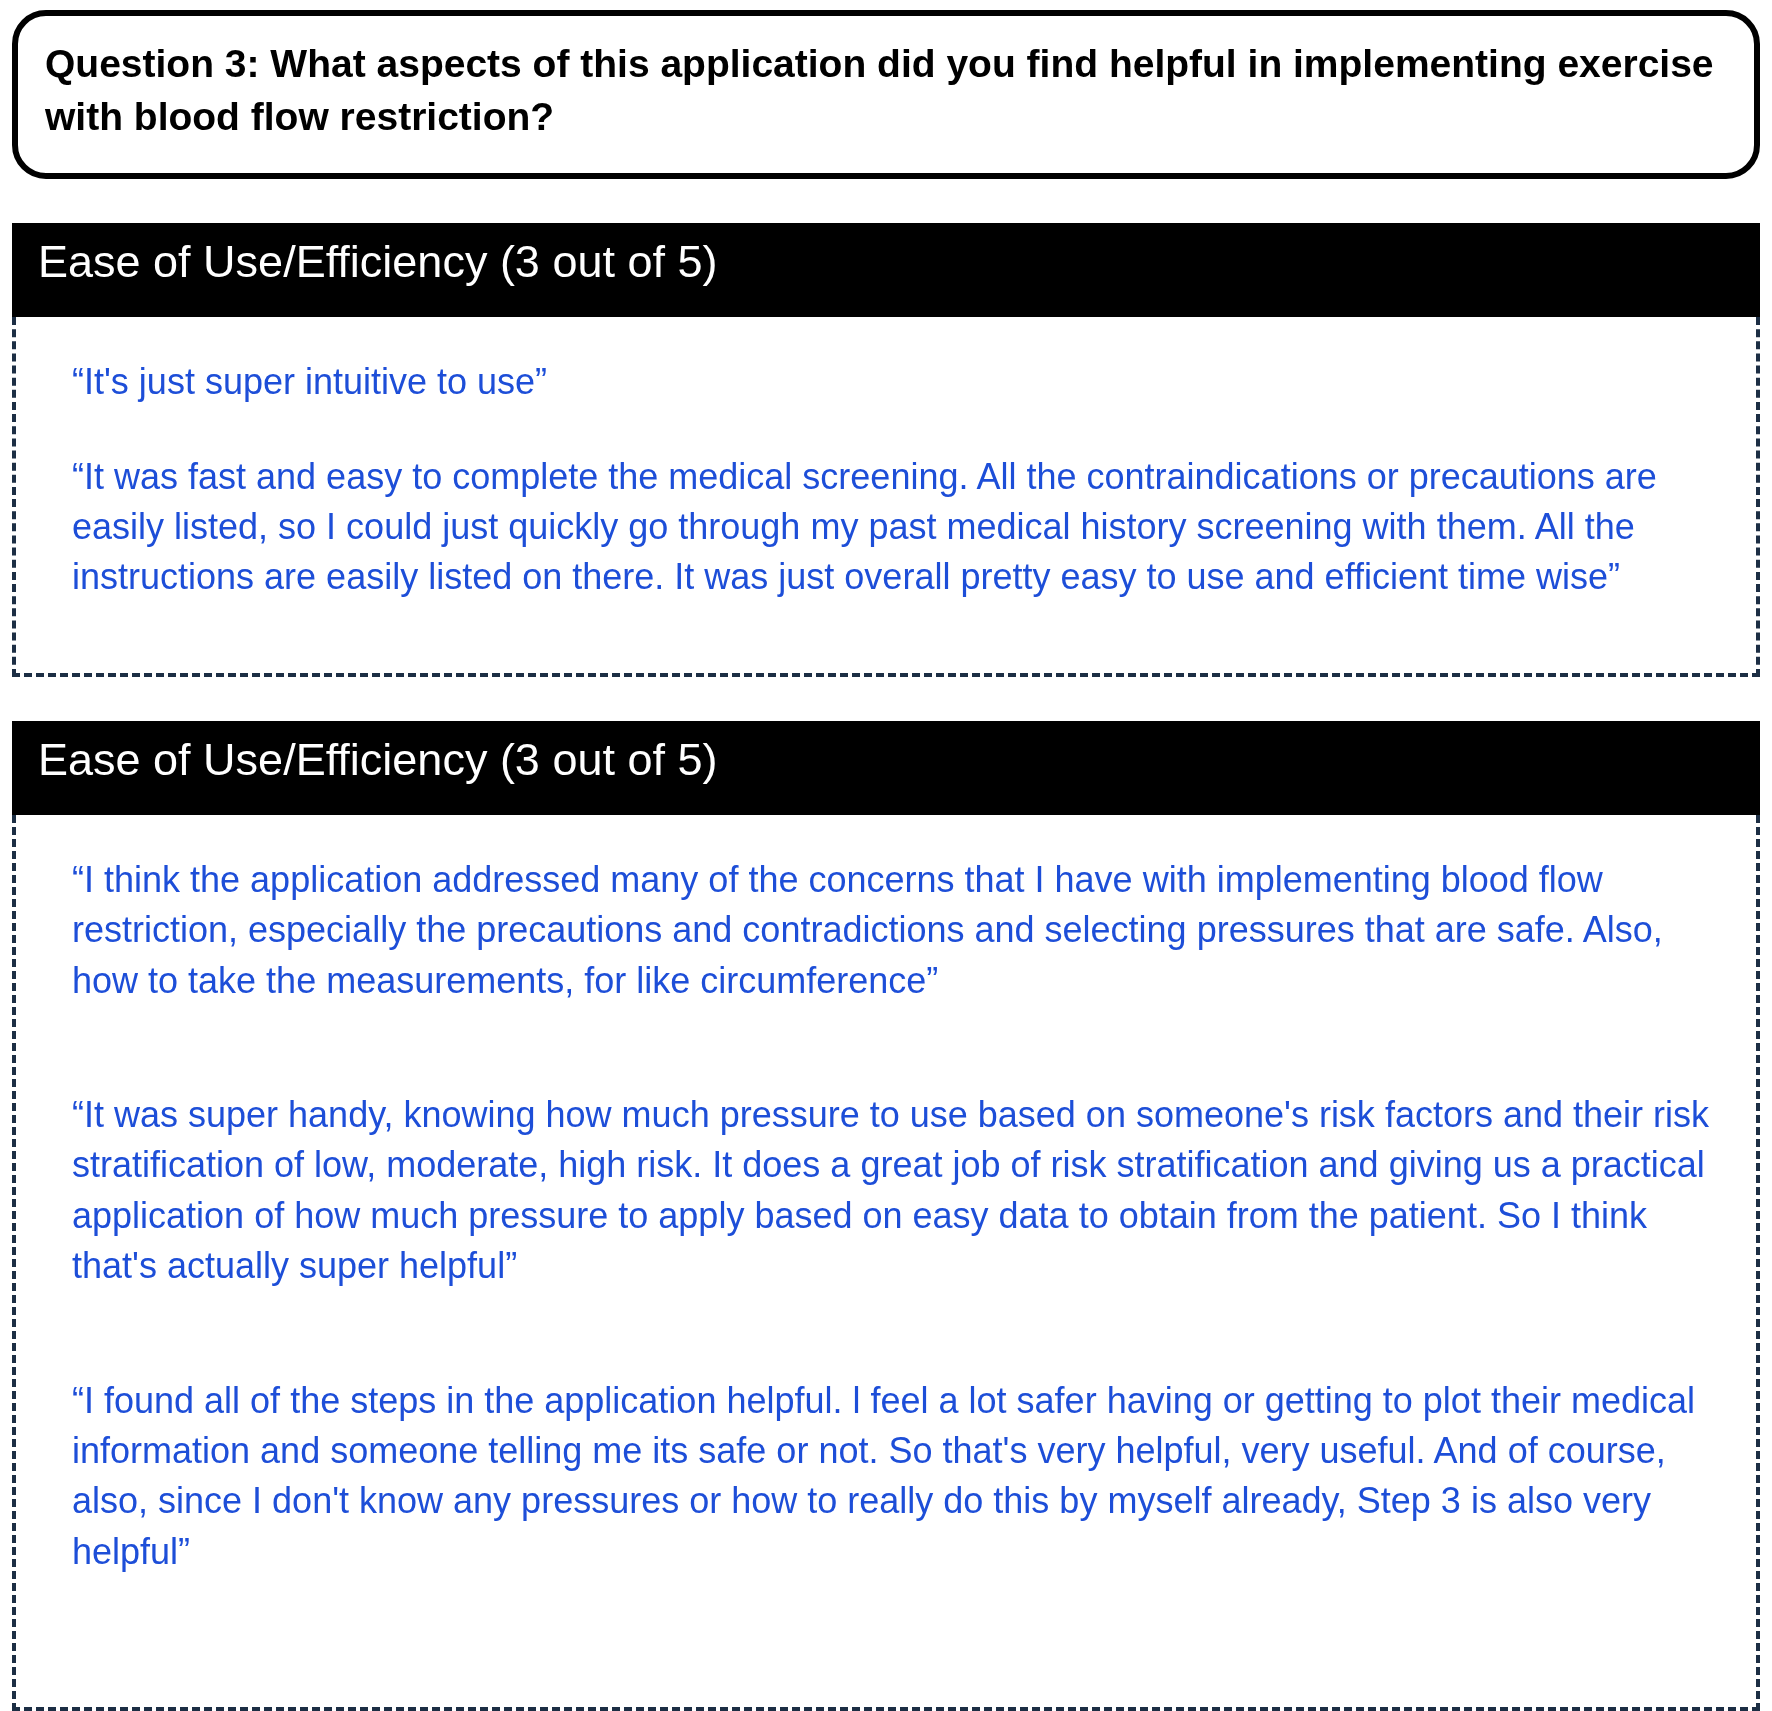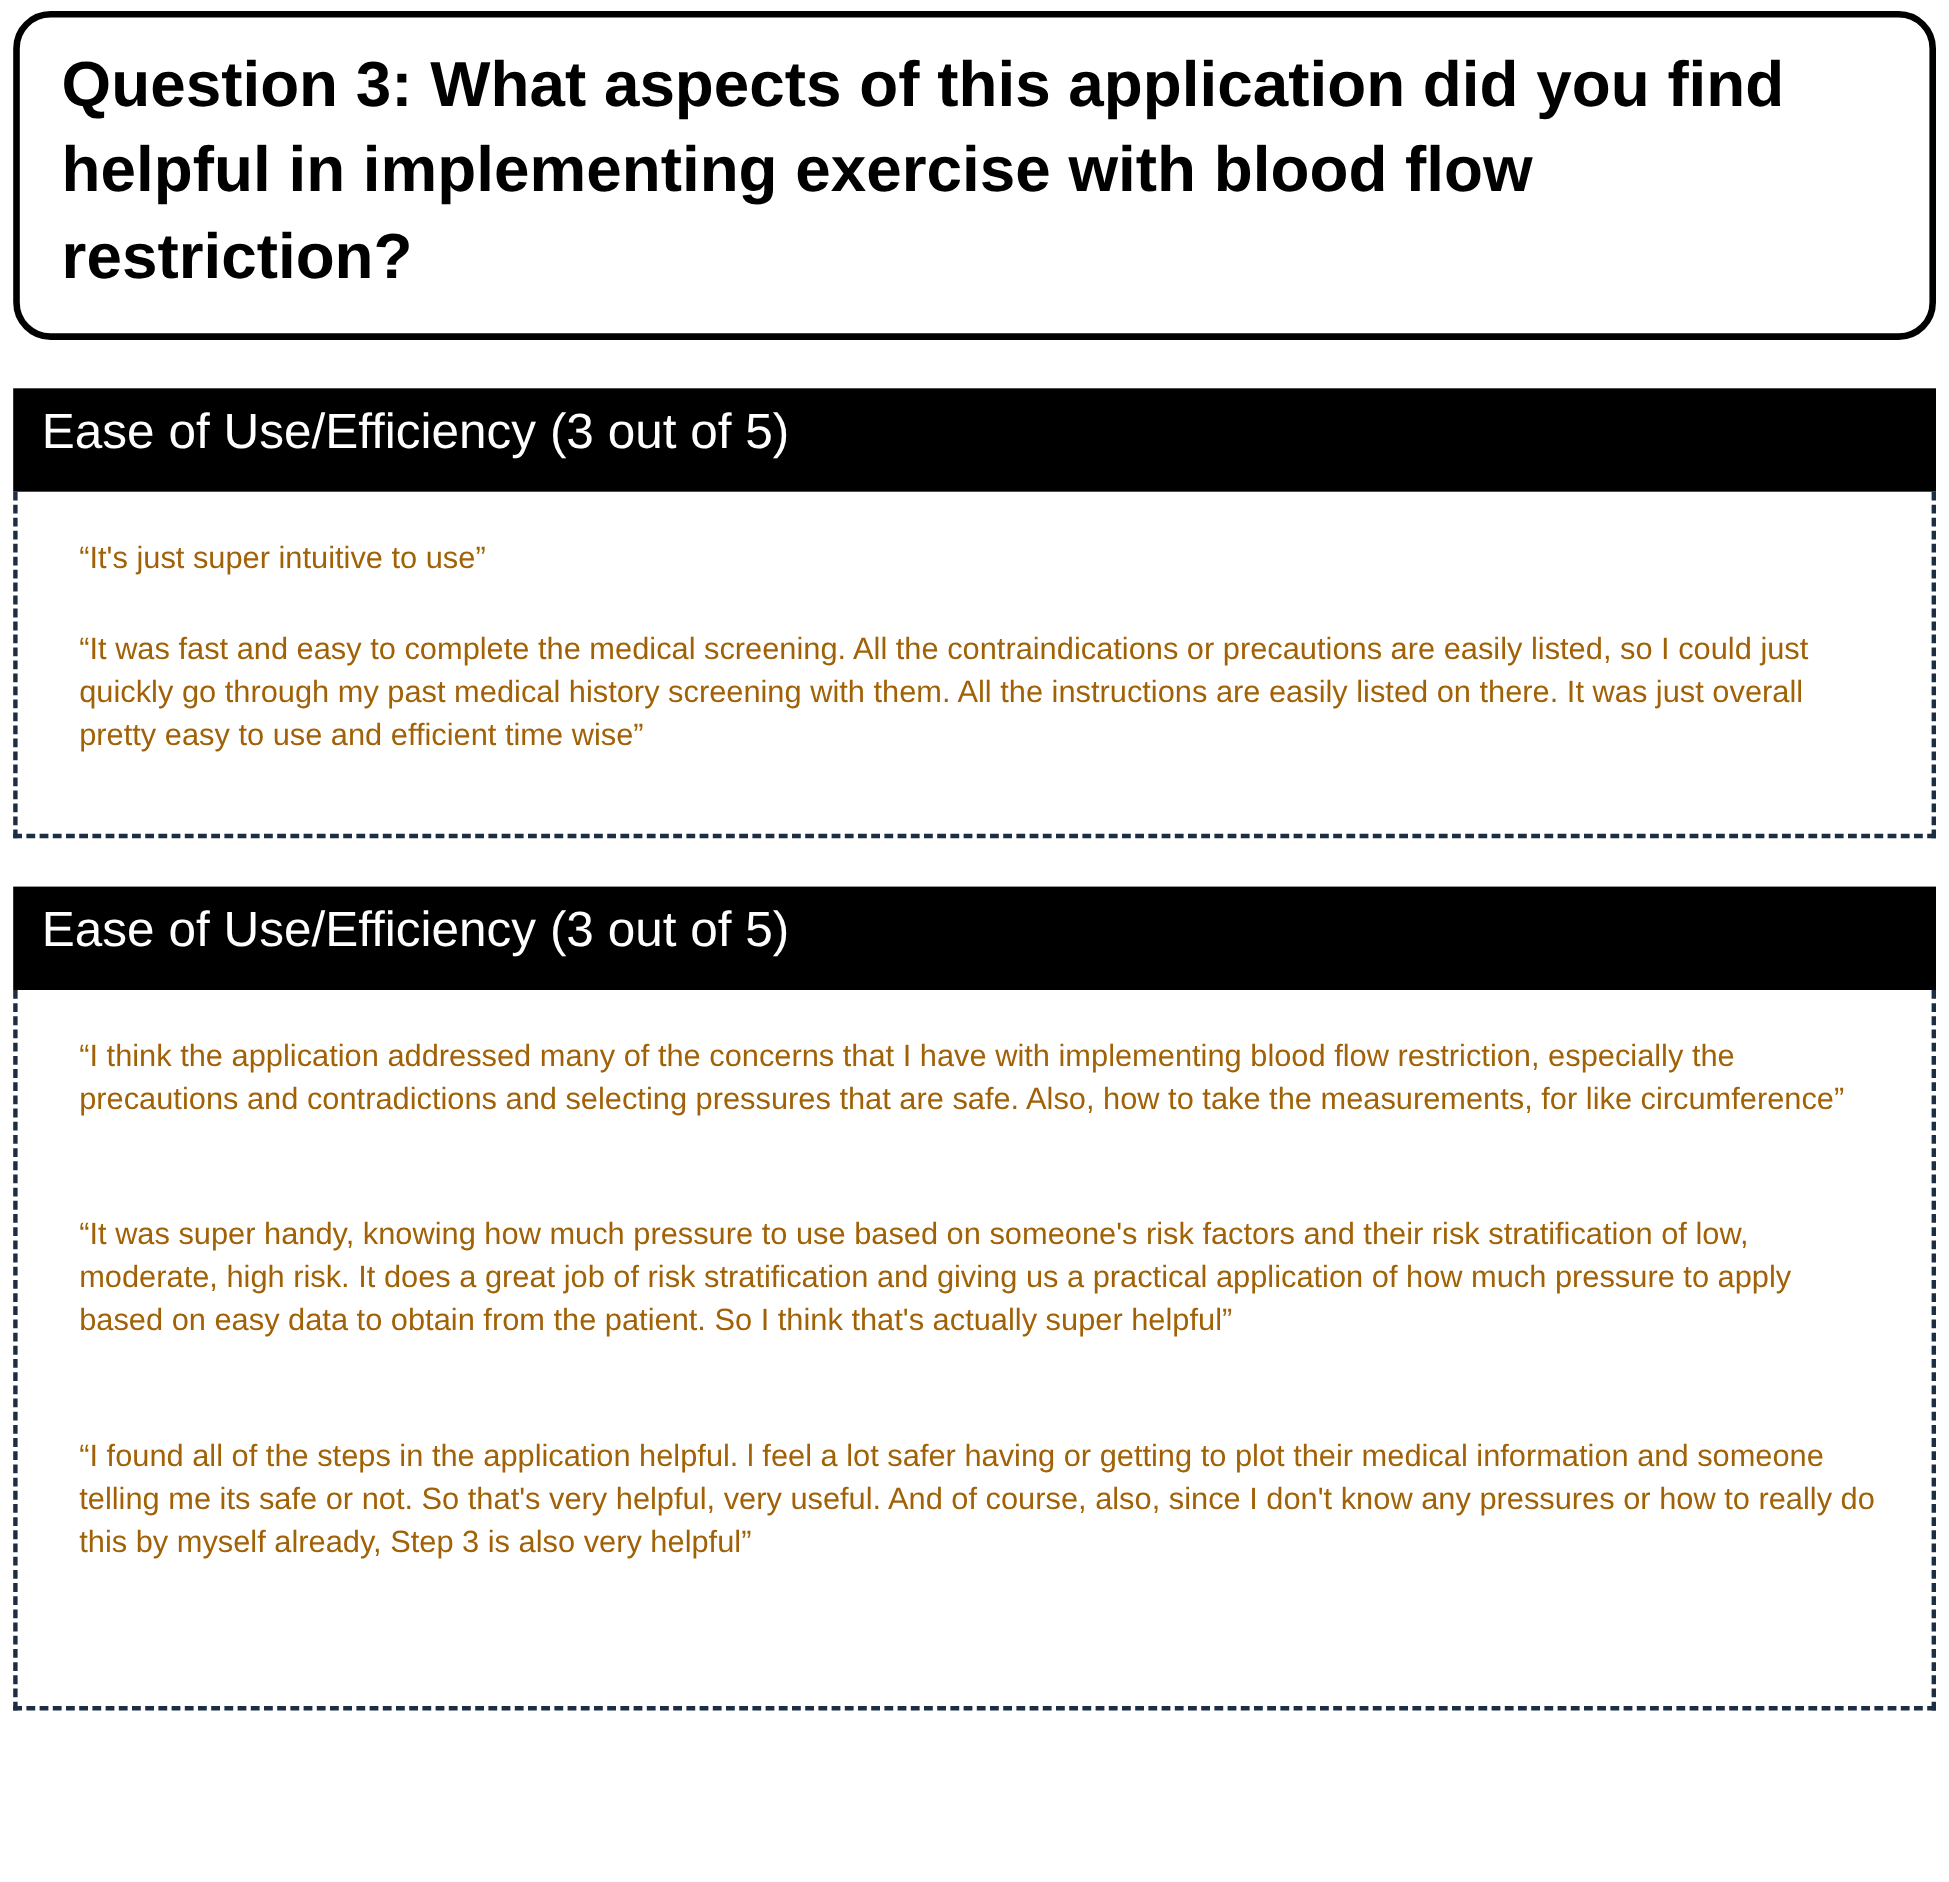--- a/index.html
+++ b/index.html
@@ -12,45 +12,45 @@
   }
   .page {
     width: 1772px;
     min-height: 1711px;
     background: #ffffff;
     padding: 10px 12px 20px 12px;
   }
   .title-box {
     border: 6px solid #000000;
     border-radius: 34px;
-    padding: 22px 38px 30px 38px;
-    font-size: 58px;
+    padding: 22px 38px 30px 27px;
+    font-size: 39px;
     font-weight: bold;
     line-height: 1.35;
     color: #000000;
     background: #ffffff;
   }
   .section {
     margin-top: 44px;
   }
   .section-header {
     background: #000000;
     color: #ffffff;
     font-size: 45px;
     font-weight: 400;
     padding: 12px 10px 28px 26px;
     line-height: 1.2;
   }
   .quotes-box {
     border: 4px dashed #1c2e44;
     border-top: none;
     padding: 40px 46px 70px 56px;
-    font-size: 28px;
+    font-size: 36px;
     line-height: 1.40;
-    color: #a16207;
+    color: #1d4ed8;
   }
   .quote {
     margin: 0 0 44px 0;
   }
   .quote:last-child {
     margin-bottom: 0;
   }
   .section--wide-gaps .quote {
     margin-bottom: 84px;
   }

